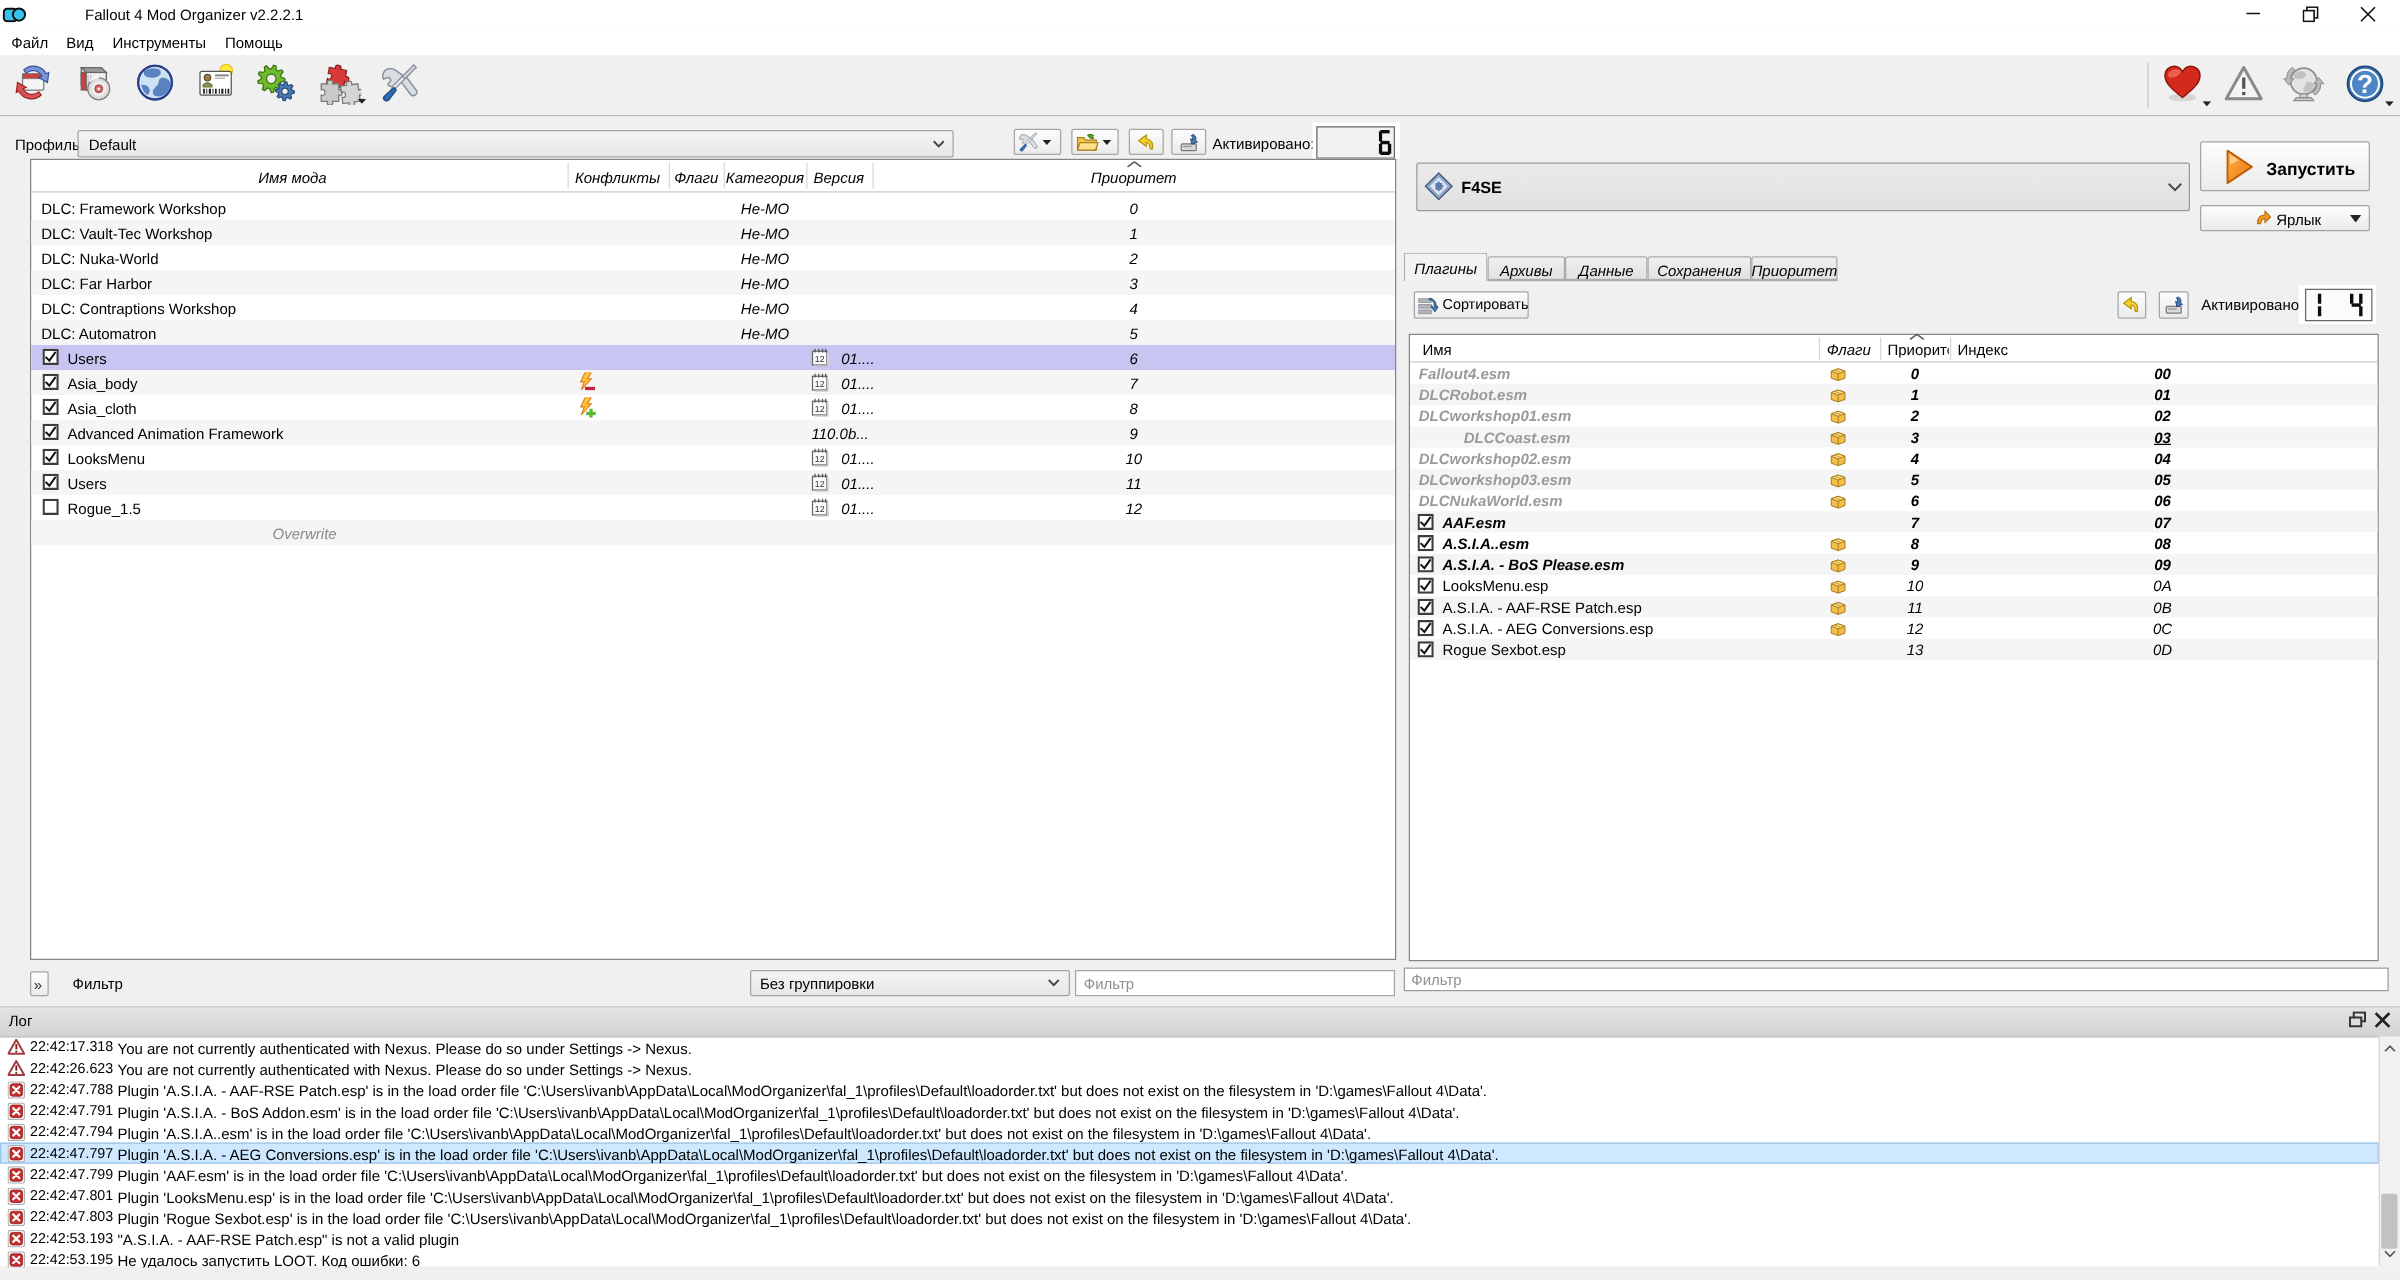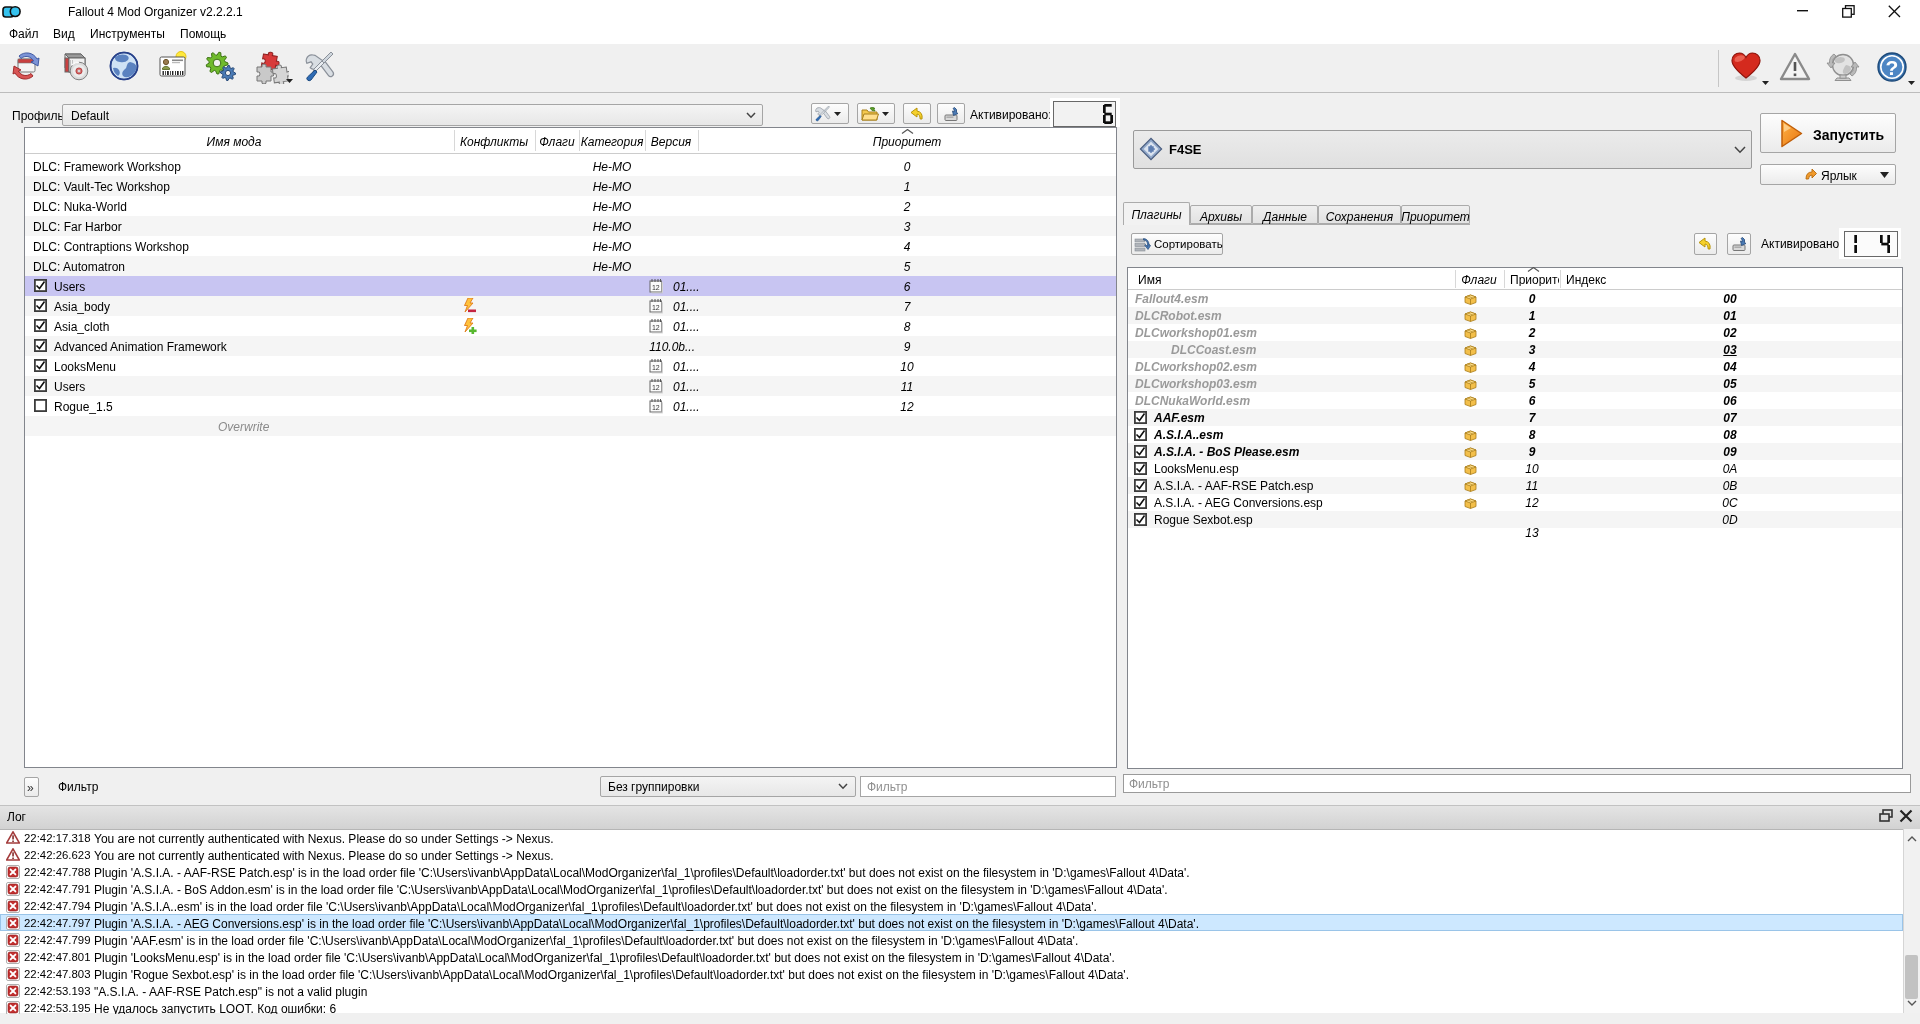--- a/index.html
+++ b/index.html
@@ -594,21 +594,21 @@
       <path d="M4.5 4 L10 6" stroke="#caa13c" stroke-width="1"></path>
     </svg></div>
 <div class="t ct " style="left:1502px;top:497px;width:60px;">12</div>
 <div class="t ct " style="left:1700px;top:497px;width:60px;">0C</div>
 <div class="abs" style="left:1128px;top:511px;width:774px;height:17px;background:#f5f5f5;"></div>
 <svg class="abs" style="left:1134px;top:513px;" width="13" height="13">
     <rect x="0.9" y="0.9" width="11.2" height="11.2" fill="#fff" stroke="#3c3c3c" stroke-width="1.8"></rect>
     <path d="M2.5 6.5 L5.5 9.5 L10.5 2.5" stroke="#111" stroke-width="1.6" fill="none"></path>
   </svg>
 <div class="t " style="left:1154px;top:514px;">Rogue Sexbot.esp</div>
-<div class="t ct " style="left:1502px;top:514px;width:60px;margin-top:13px;">13</div>
+<div class="t ct " style="left:1502px;top:514px;width:60px;">13</div>
 <div class="t ct " style="left:1700px;top:514px;width:60px;">0D</div>
 <div class="abs" style="left:1123px;top:774px;width:788px;height:19px;background:#fff;border:1px solid #9a9a9a;"></div>
 <div class="t ph" style="left:1129px;top:778px;">Фильтр</div>
 <div class="abs" style="left:0;top:805px;width:1920px;height:24px;background:linear-gradient(#e4e4e4,#d2d2d2);border-top:1px solid #c2c2c2;"></div>
 <div class="t" style="left:7px;top:811px;">Лог</div>
 <svg class="abs" style="left:1879px;top:809px;" width="14" height="14">
     <rect x="4" y="1" width="9" height="7" fill="none" stroke="#333" stroke-width="1.6"></rect>
     <rect x="1" y="5" width="9" height="7" fill="#ddd" stroke="#333" stroke-width="1.6"></rect>
   </svg>
 <svg class="abs" style="left:1899px;top:809px;" width="14" height="14">

